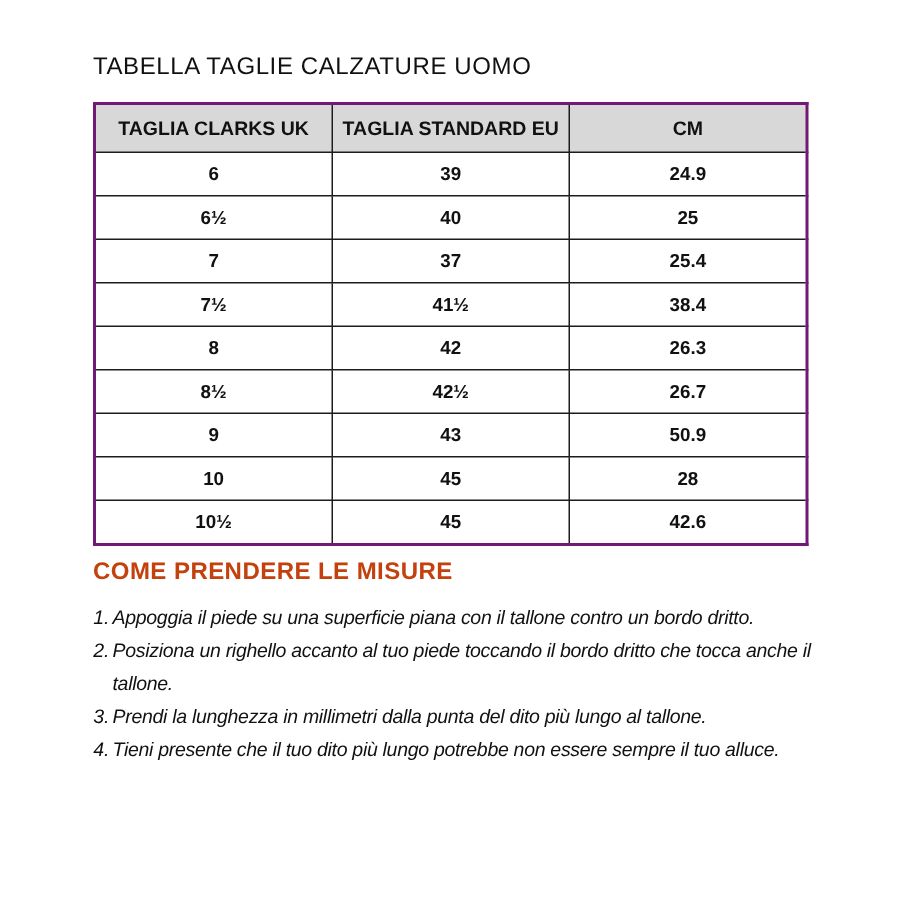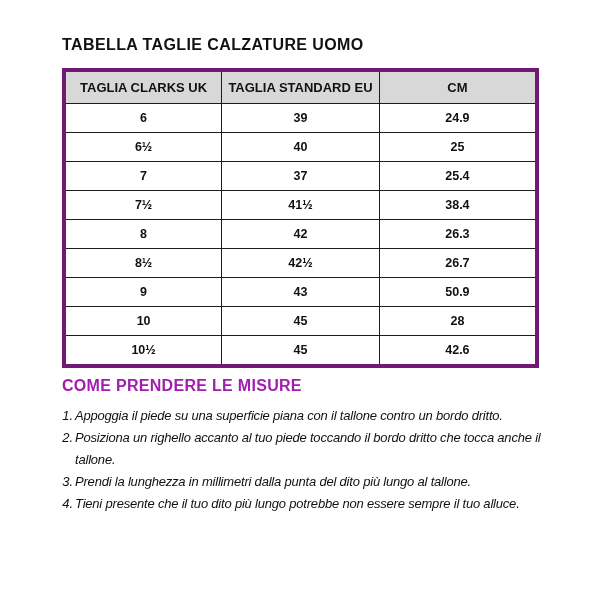--- a/index.html
+++ b/index.html
@@ -15,30 +15,30 @@
     overflow: hidden;
   }
   .page {
     box-sizing: border-box;
     width: 600px;
     height: 600px;
     padding: 36px 40px 0 62px;
   }
   .page-title {
     font-size: 16px;
-    font-weight: bold;
+    font-weight: normal;
     letter-spacing: 0.4px;
     margin: 0 0 14px 0;
     color: #111111;
   }
   table.size-table {
     border-collapse: collapse;
     table-layout: fixed;
     width: 477px;
-    border: 4px solid #701a75;
+    border: 2px solid #701a75;
   }
   table.size-table col { width: 33.33%; }
   table.size-table th {
     background: #d8d8d8;
     border: 1.5px solid #1c1c1c;
     height: 31px;
     padding: 0;
     font-size: 13px;
     font-weight: bold;
     text-align: center;
@@ -52,21 +52,21 @@
     font-weight: bold;
     text-align: center;
     color: #111111;
     background: #ffffff;
   }
   .section-heading {
     font-size: 16px;
     font-weight: bold;
     letter-spacing: 0.3px;
     margin: 9px 0 0 0;
-    color: #a21caf;
+    color: #c2410c;
   }
   ol.steps {
     list-style: none;
     counter-reset: step;
     margin: 10px 0 0 0;
     padding: 0 0 0 13px;
     width: 478px;
     font-size: 13px;
     line-height: 22px;
     letter-spacing: -0.2px;

